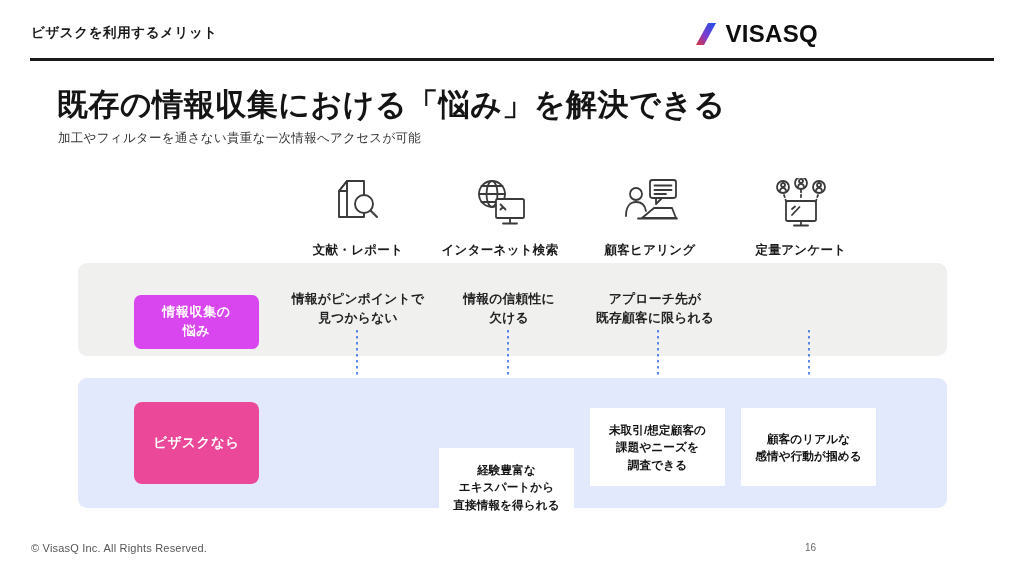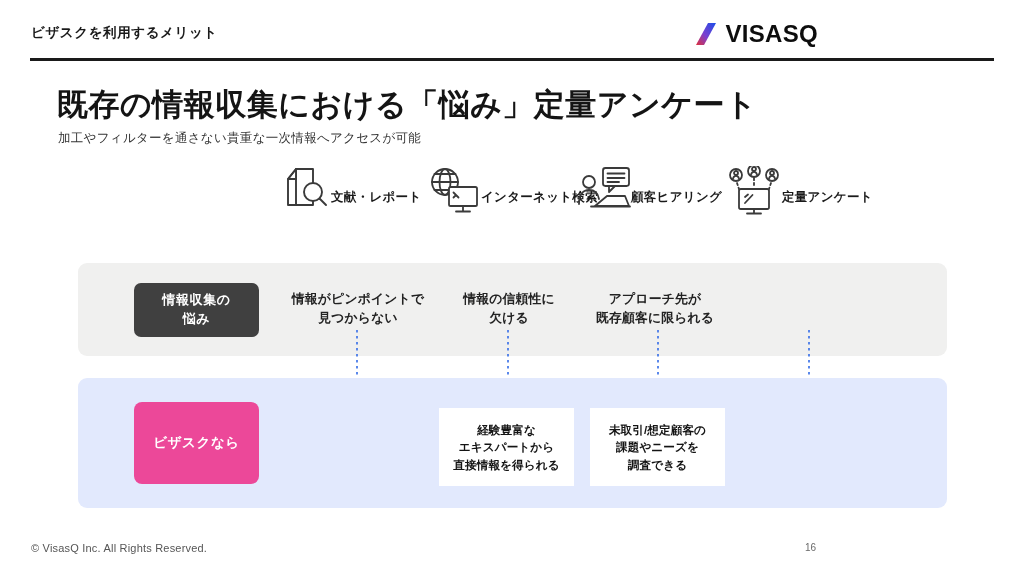--- a/index.html
+++ b/index.html
@@ -69,23 +69,24 @@
   }
 
   
   .icon-row {
     position: absolute;
     left: 78px; top: 165px;
     width: 869px; height: 85px;
   }
   .icon-col {
     position: absolute;
-    top: 0;
+    top: 12px;
     width: 150px;
     display: flex;
+    flex-direction: column;
     align-items: center;
   }
   .icon-art {
     height: 52px;
     display: flex; align-items: center; justify-content: center;
   }
   .icon-label {
     margin-top: 13px;
     font-size: 12.5px;
     font-weight: 700;
@@ -116,22 +117,22 @@
     left: 56px;
     border-radius: 7px;
     display: flex; align-items: center; justify-content: center;
     text-align: center;
     color: #ffffff;
     font-weight: 700;
     letter-spacing: 0.6px;
     line-height: 1.45;
   }
   .badge-pain {
-    top: 20px; width: 125px; height: 54px;
-    background: #404040;
+    top: 32px; width: 125px; height: 54px;
+    background: #d946ef;
     font-size: 13px;
   }
   .badge-solution {
     top: 24px; width: 125px; height: 82px;
     background: #ec4899;
     font-size: 13.5px;
     border-radius: 8px;
   }
 
   
@@ -201,21 +202,21 @@
           <stop offset="100%" stop-color="#1b4fe8"></stop>
         </linearGradient>
       </defs>
       <polygon points="13,1 21,1 9,23 1,23" fill="url(#slashGrad)"></polygon>
     </svg>
     <span class="logo-text">VISASQ</span>
   </div>
 
   <div class="header-rule"></div>
 
-  <div class="title-main">既存の情報収集における「悩み」定量アンケート</div>
+  <div class="title-main">既存の情報収集における「悩み」を解決できる</div>
   <div class="title-sub">加工やフィルターを通さない貴重な一次情報へアクセスが可能</div>
 
   <div class="icon-row">
 
     <div class="icon-col" style="left:205px;">
       <div class="icon-art">
         <svg width="48" height="50" viewBox="0 0 48 50">
           <g fill="none" stroke="#3a3a3a" stroke-width="1.9" stroke-linejoin="round" stroke-linecap="round">
             <path d="M13 3 L30 3 L30 39 L13 39 Z"></path>
             <path d="M13 3 L13 13 L5 13 Z" fill="#ffffff"></path>
@@ -324,20 +325,21 @@
     <svg width="10" height="80" viewBox="0 0 10 80">
       <line x1="5" y1="0" x2="5" y2="62" stroke="#3f74e8" stroke-width="1.7" stroke-dasharray="2.5 3.5"></line>
       <polygon points="1,62 9,62 5,72" fill="#2f62de"></polygon>
     </svg>
   </div>
 
   <div class="band band-solution">
     <div class="badge badge-solution">
       <span>ビザスクなら</span>
     </div>
-    <div class="sol-card" style="left:361px;">経験豊富な<br>エキスパートから<br>直接情報を得られる</div>
+    <div class="sol-card" style="left:361px;margin-top:40px;">経験豊富な<br>エキスパートから<br>直接情報を得られる</div>
     <div class="sol-card" style="left:512px;">未取引/想定顧客の<br>課題やニーズを<br>調査できる</div>
+    <div class="sol-card" style="left:663px;">顧客のリアルな<br>感情や行動が掴める</div>
   </div>
 
   <div class="footer-copy">© VisasQ Inc. All Rights Reserved.</div>
   <div class="footer-page">16</div>
 
 </div>
 
 </body></html>

